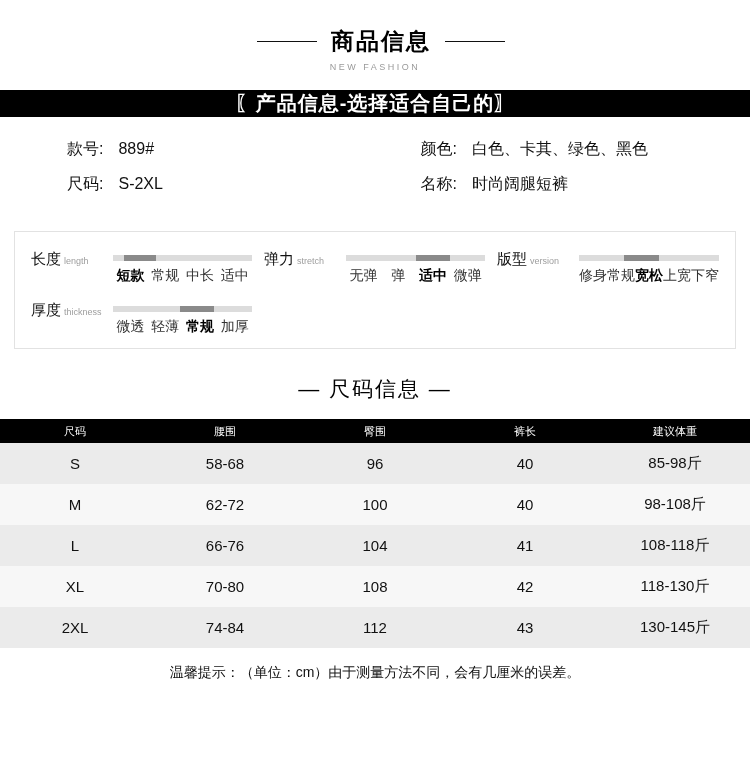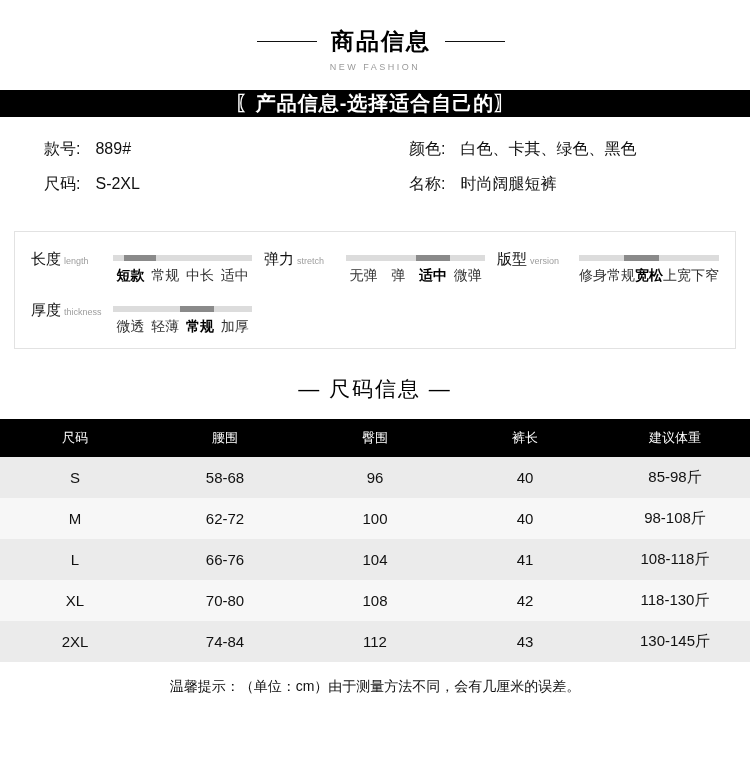--- a/index.html
+++ b/index.html
@@ -60,21 +60,21 @@
     letter-spacing: 1px;
   }
 
   
   .info-grid {
     padding: 22px 0 18px 0;
     display: flex;
   }
   .info-col {
     flex: 1;
-    padding-left: 44px;
+    padding-left: 67px;
   }
   .info-col.right {
     padding-left: 24px;
   }
   .info-row {
     display: flex;
     align-items: baseline;
     margin-bottom: 14px;
     font-size: 16px;
   }
@@ -155,23 +155,23 @@
   }
 
   table.size-table {
     width: 100%;
     border-collapse: collapse;
     table-layout: fixed;
   }
   table.size-table th {
     background: #000;
     color: #fff;
-    font-size: 13px;
+    font-size: 11px;
     font-weight: normal;
-    height: 38px;
+    height: 24px;
   }
   table.size-table td {
     text-align: center;
     font-size: 15px;
     height: 41px;
     color: #111;
   }
   table.size-table tr.odd td { background: #ebebeb; }
   table.size-table tr.even td { background: #f7f7f7; }
 

